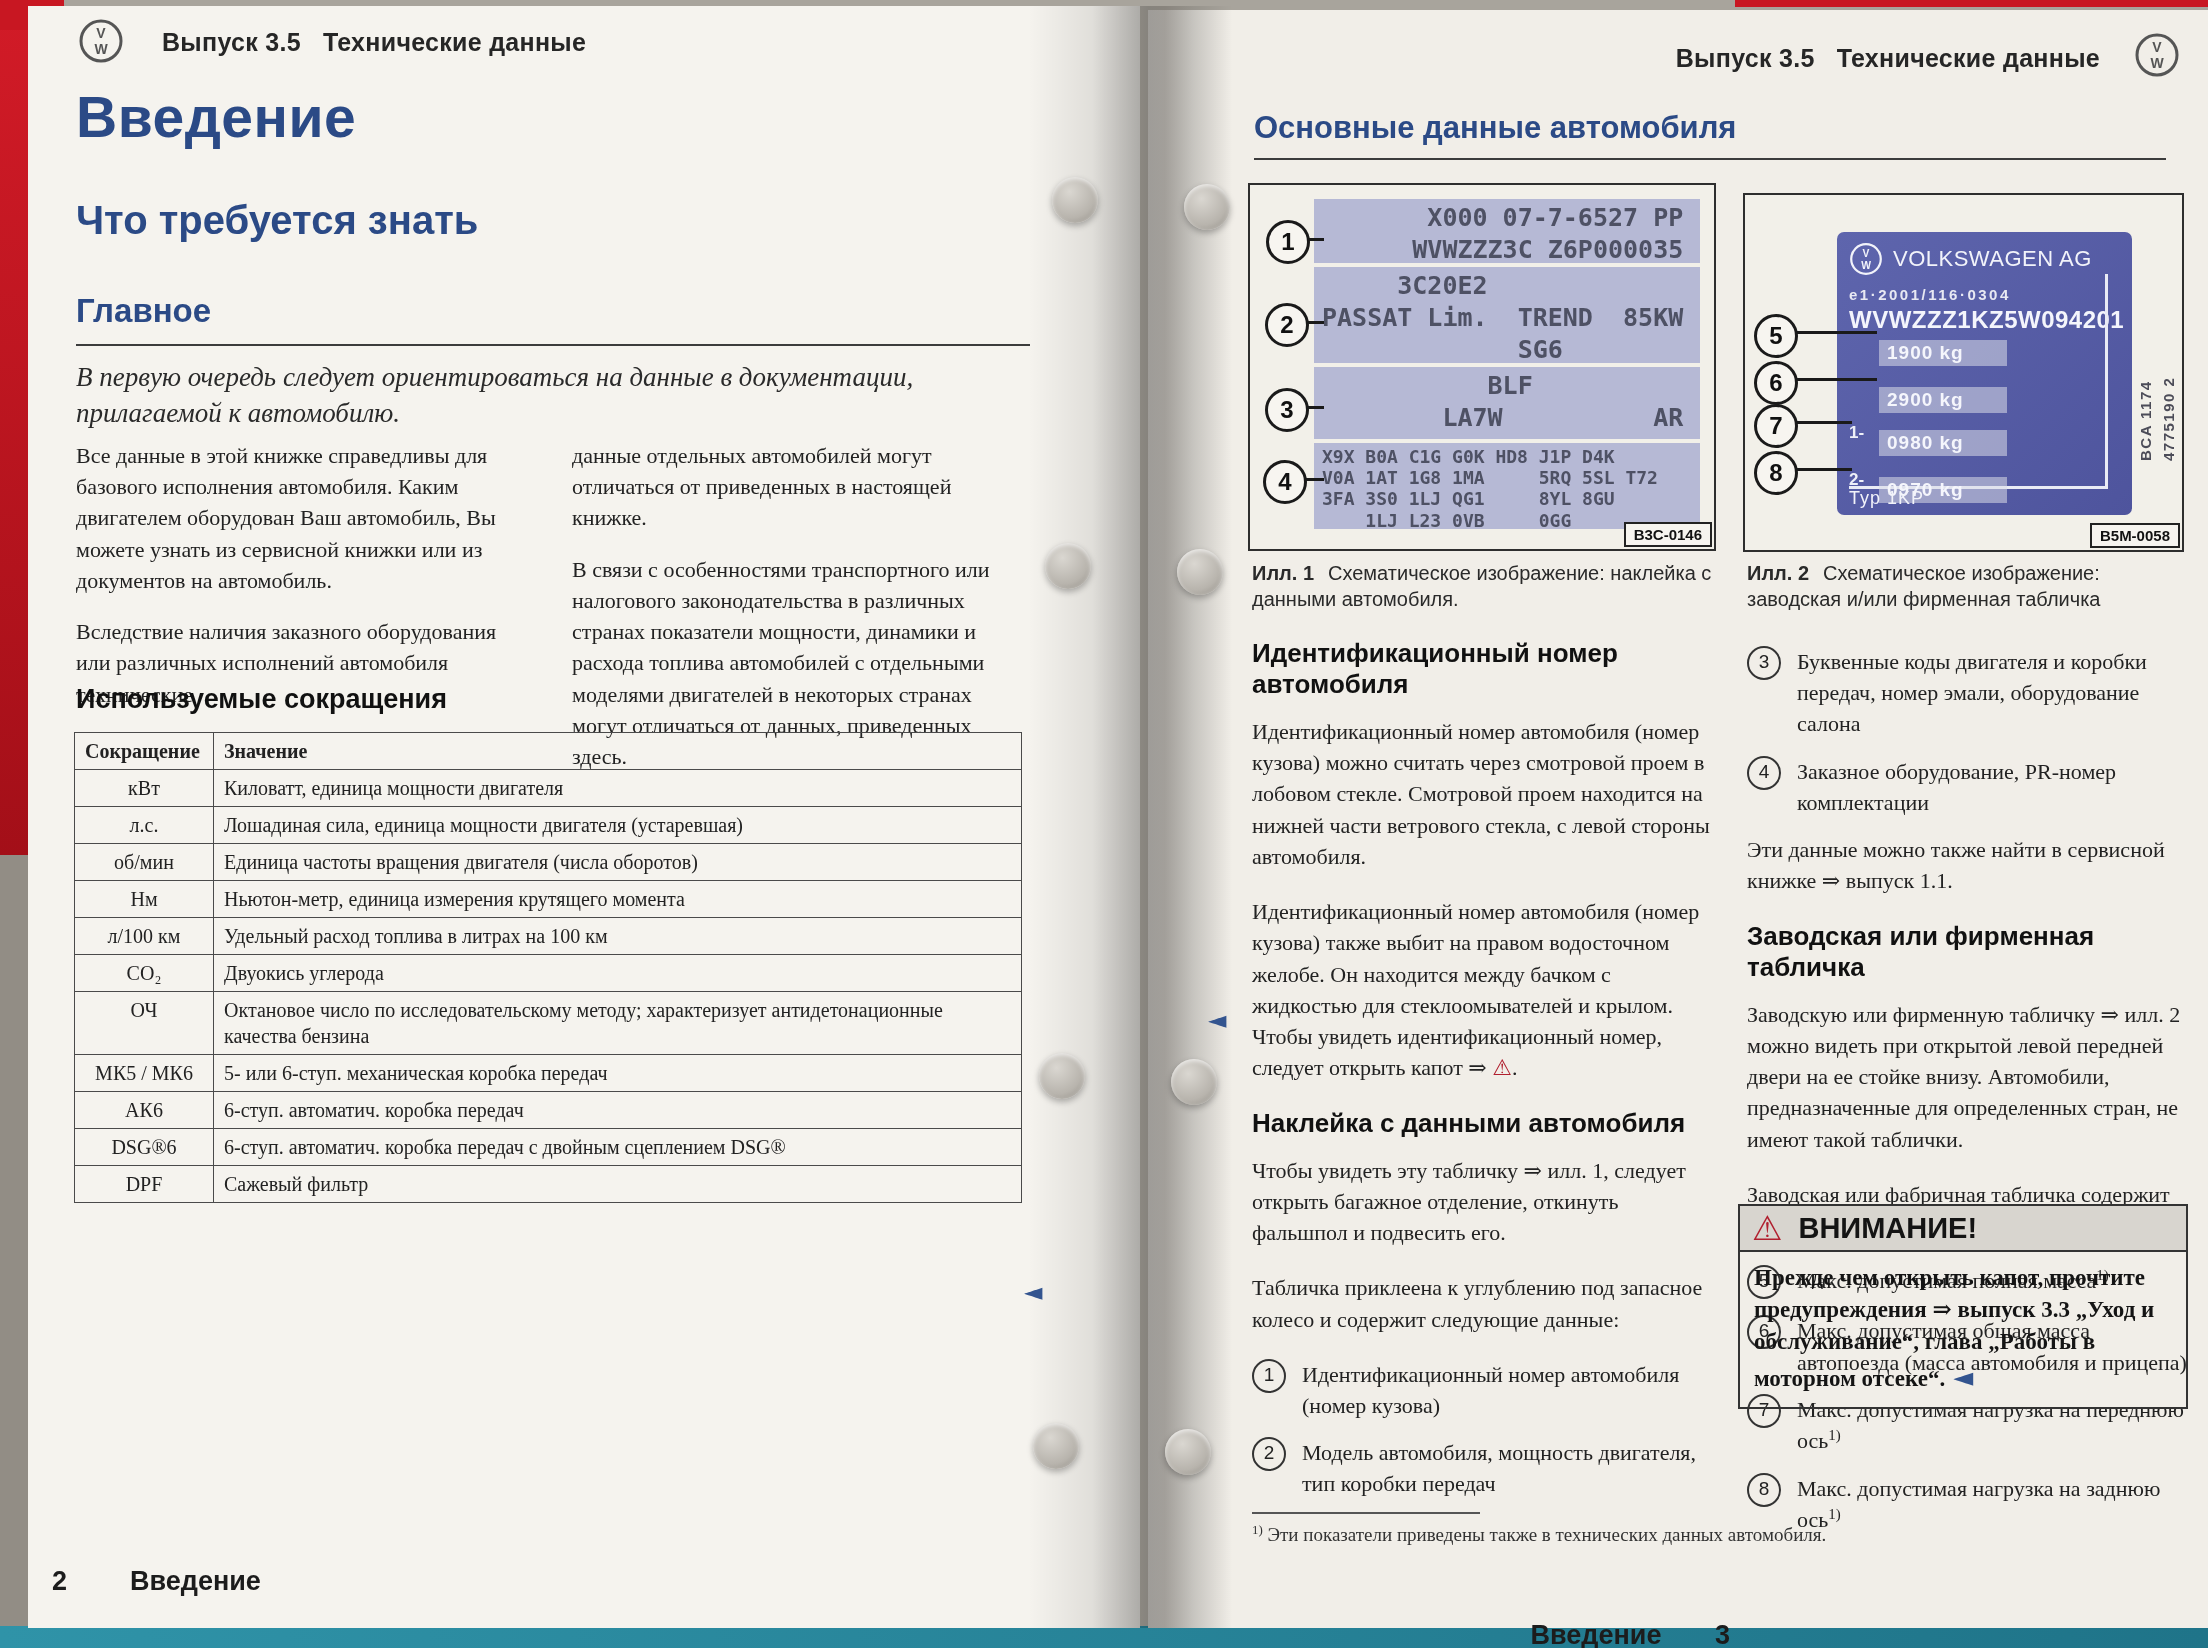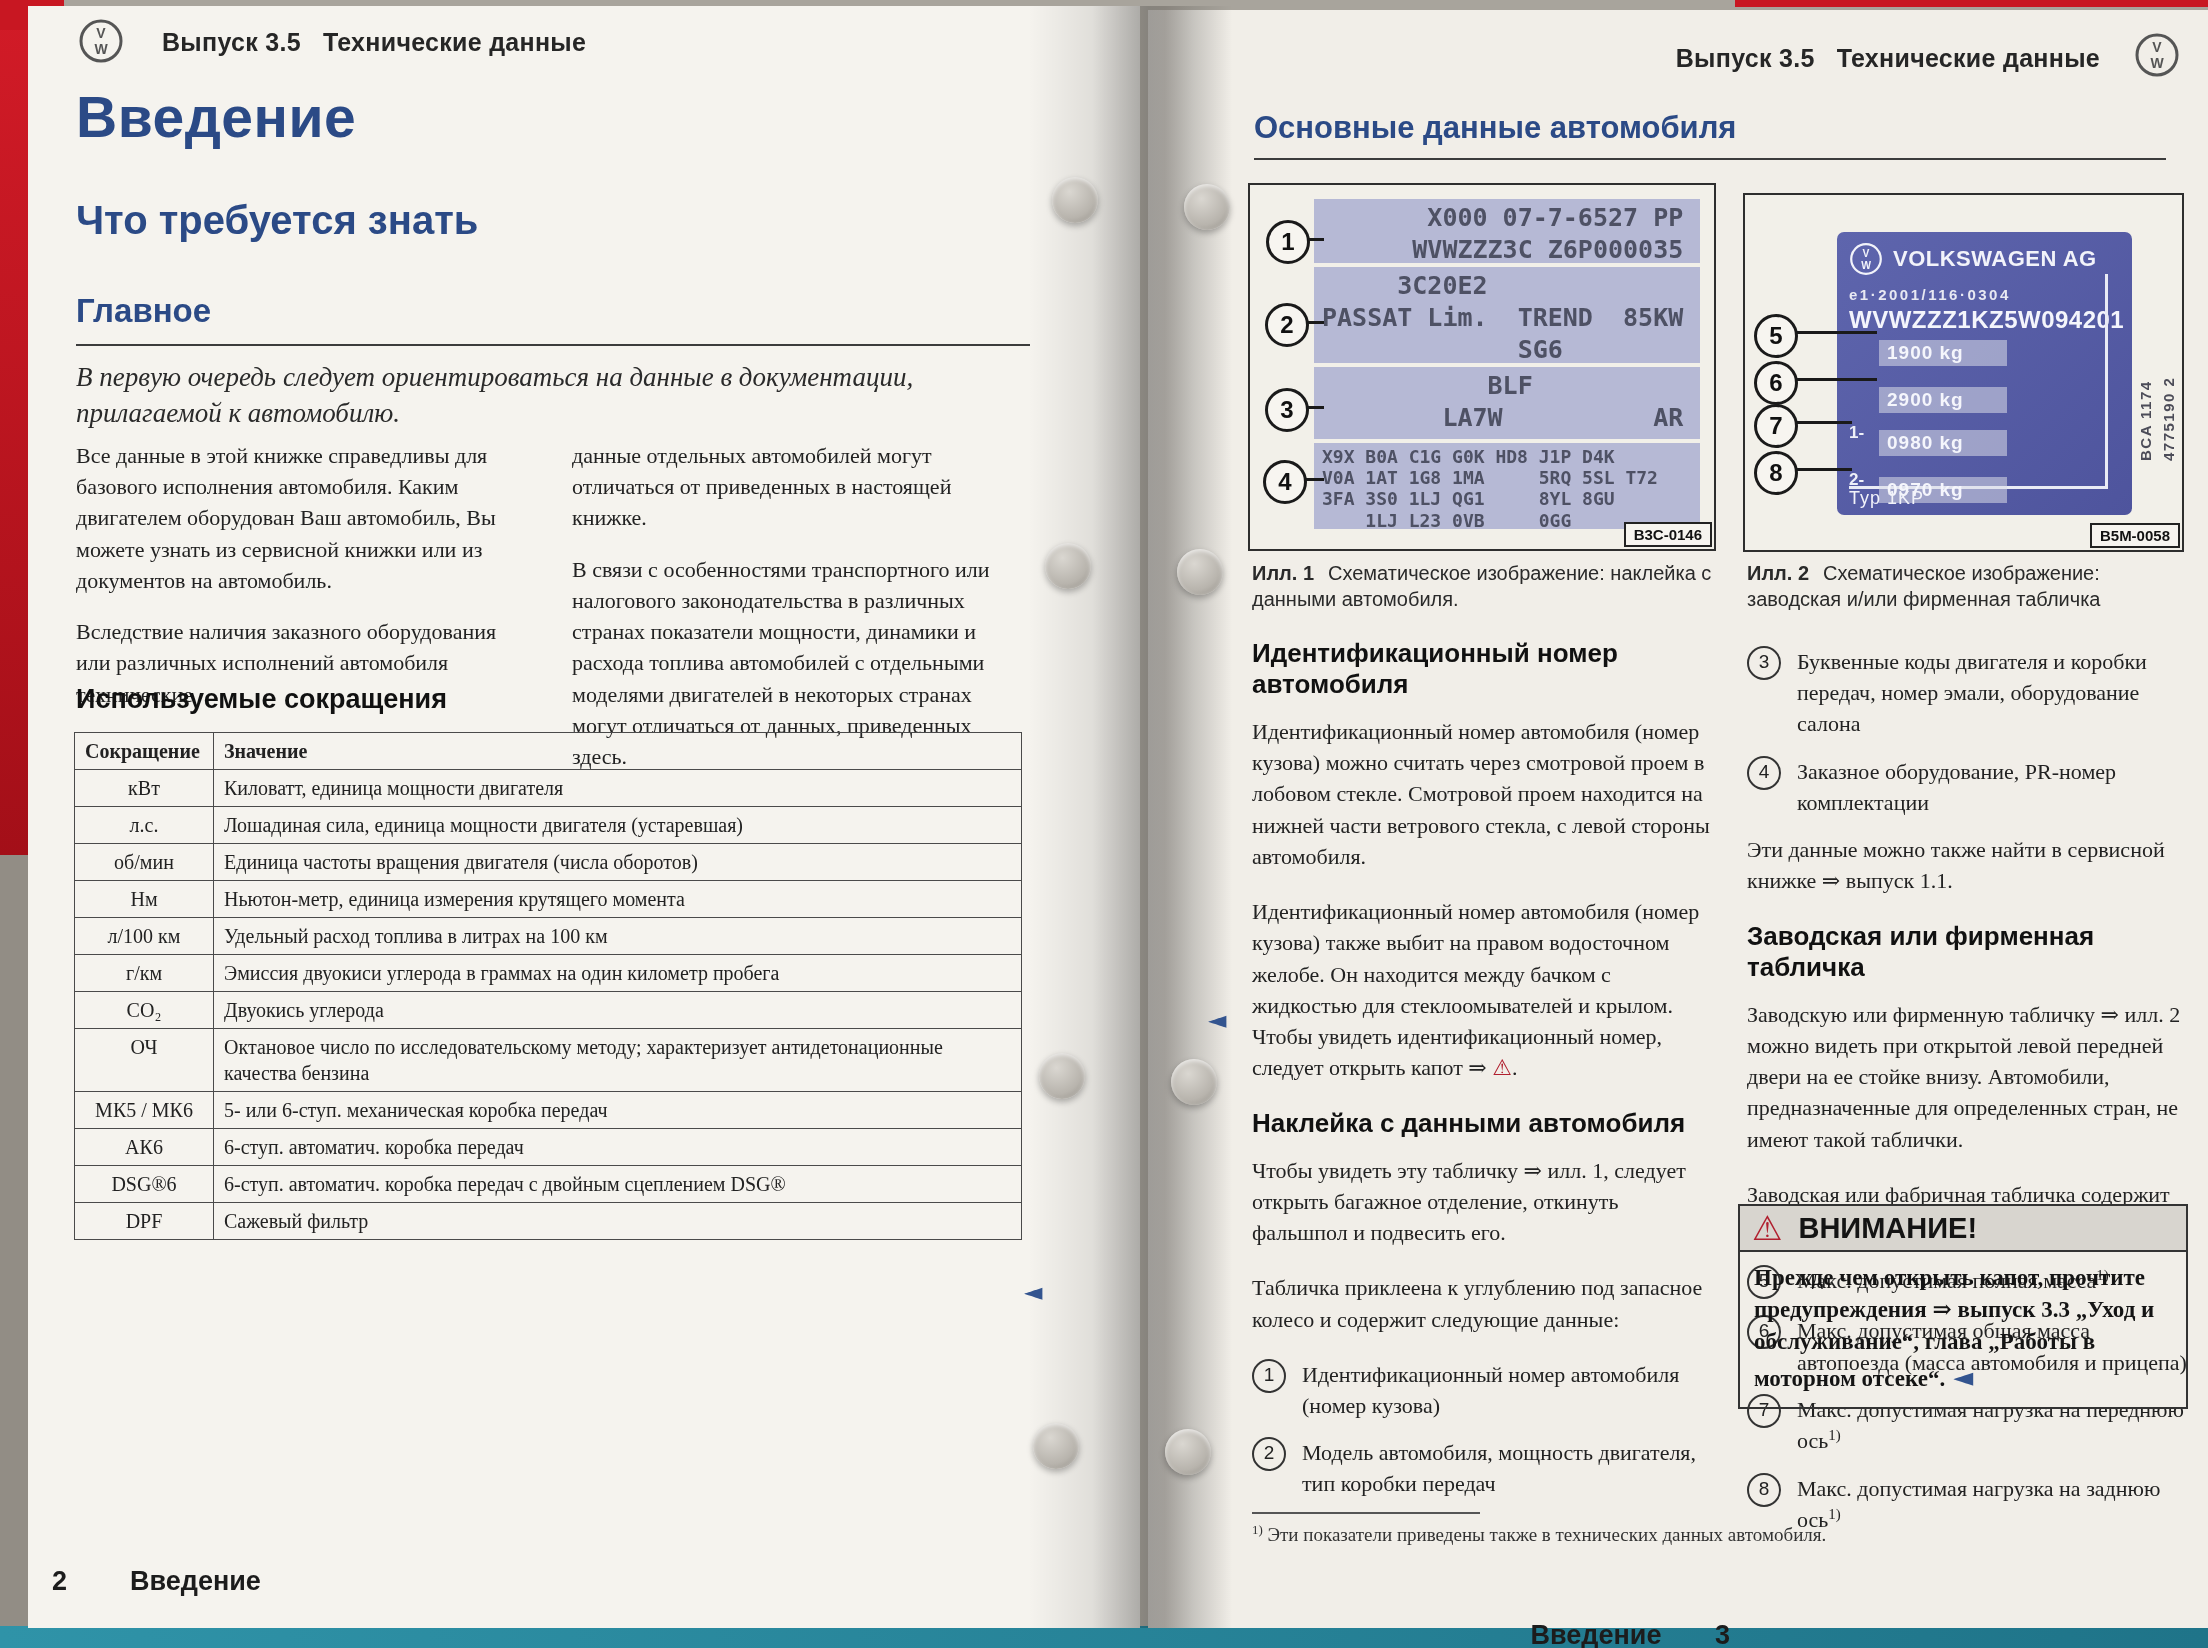--- a/index.html
+++ b/index.html
@@ -55,21 +55,21 @@
   .band{background:#b6b9d5;margin-bottom:4px;padding:3px 0 0 8px;white-space:pre;
         font:bold 25px/1.28 "DejaVu Sans Mono",monospace;color:#4e5164;letter-spacing:0;}
   .band.small{font-size:18px;line-height:1.18;}
   .b1{height:61px;} .b2{height:93px;} .b3{height:69px;} .b4{height:83px;}
   .cap{position:absolute;font-size:20px;line-height:1.32;color:#2a2a2a;}
   .cap b{margin-right:14px;}
   
   .plate{position:absolute;left:92px;top:37px;width:295px;height:283px;border-radius:7px;
          background:linear-gradient(135deg,#5e65ad,#4e549d);}
   .plate-logo-row{position:absolute;left:12px;top:10px;display:flex;align-items:center;gap:10px;}
-  .plate-brand{color:#f2f3fa;font-weight:bold;font-size:22px;letter-spacing:.5px;}
+  .plate-brand{color:#f2f3fa;font-weight:normal;font-size:22px;letter-spacing:.5px;}
   .plate-approval{position:absolute;left:12px;top:54px;color:#e8e9f3;font-size:15px;font-weight:bold;letter-spacing:2.5px;}
   .plate-vin{position:absolute;left:12px;top:74px;color:#f4f5fc;font-size:24px;font-weight:bold;letter-spacing:.5px;}
   .wrow{position:absolute;left:12px;display:flex;align-items:center;}
   .wprefix{display:inline-block;width:30px;color:#eef0f8;font:bold 17px "Liberation Sans",sans-serif;}
   .wval{display:inline-block;min-width:112px;padding:2px 8px;background:rgba(219,221,232,.55);
         color:#f5f6fc;font:bold 19px "Liberation Sans",sans-serif;letter-spacing:1px;margin-top:20px;}
   .bracket{position:absolute;left:12px;top:42px;width:256px;height:212px;
            border-right:3px solid #e9ebf5;border-bottom:3px solid #e9ebf5;}
   .plate-typ{position:absolute;left:12px;bottom:6px;color:#f2f3fa;font-weight:normal;font-size:18px;letter-spacing:1px;}
   .side-code{position:absolute;right:2px;top:76px;height:190px;writing-mode:vertical-rl;transform:rotate(180deg);
@@ -167,24 +167,20 @@
           <td class="c1">об/мин</td>
           <td>Единица частоты вращения двигателя (числа оборотов)</td>
         </tr>
     <tr>
           <td class="c1">Нм</td>
           <td>Ньютон-метр, единица измерения крутящего момента</td>
         </tr>
     <tr>
           <td class="c1">л/100 км</td>
           <td>Удельный расход топлива в литрах на 100 км</td>
-        </tr>
-    <tr>
-          <td class="c1">г/км</td>
-          <td>Эмиссия двуокиси углерода в граммах на один километр пробега</td>
         </tr>
     <tr>
           <td class="c1">CO₂</td>
           <td>Двуокись углерода</td>
         </tr>
     <tr>
           <td class="c1">ОЧ</td>
           <td>Октановое число по исследовательскому методу; характеризует антидетонационные качества бензина</td>
         </tr>
     <tr>

